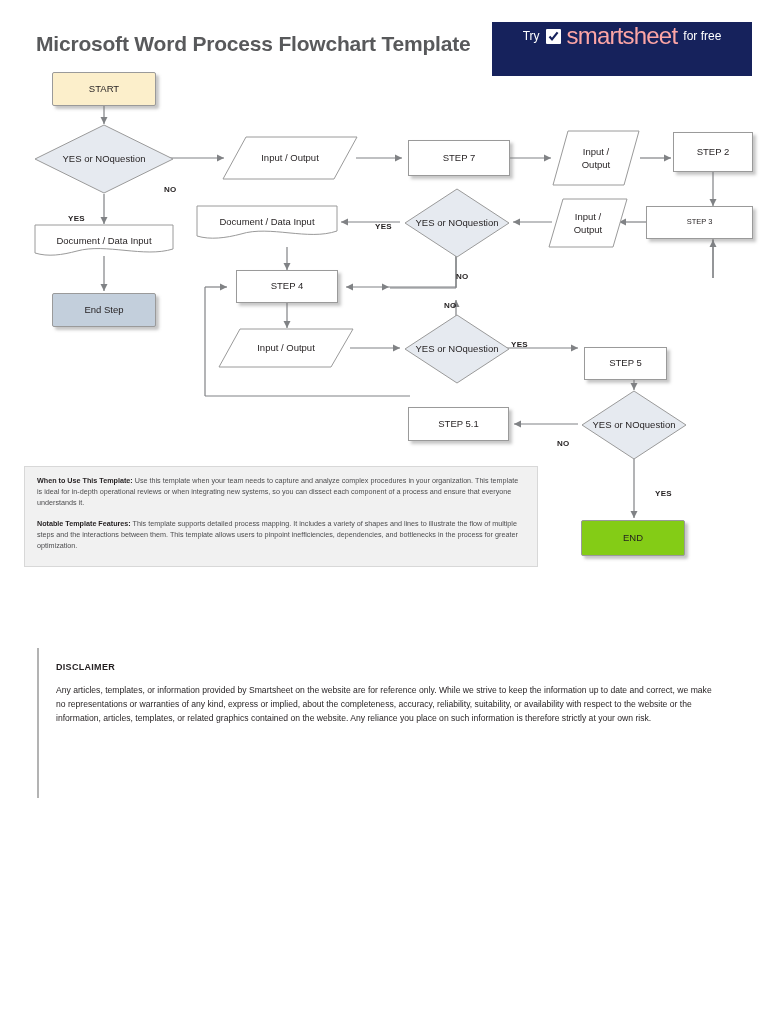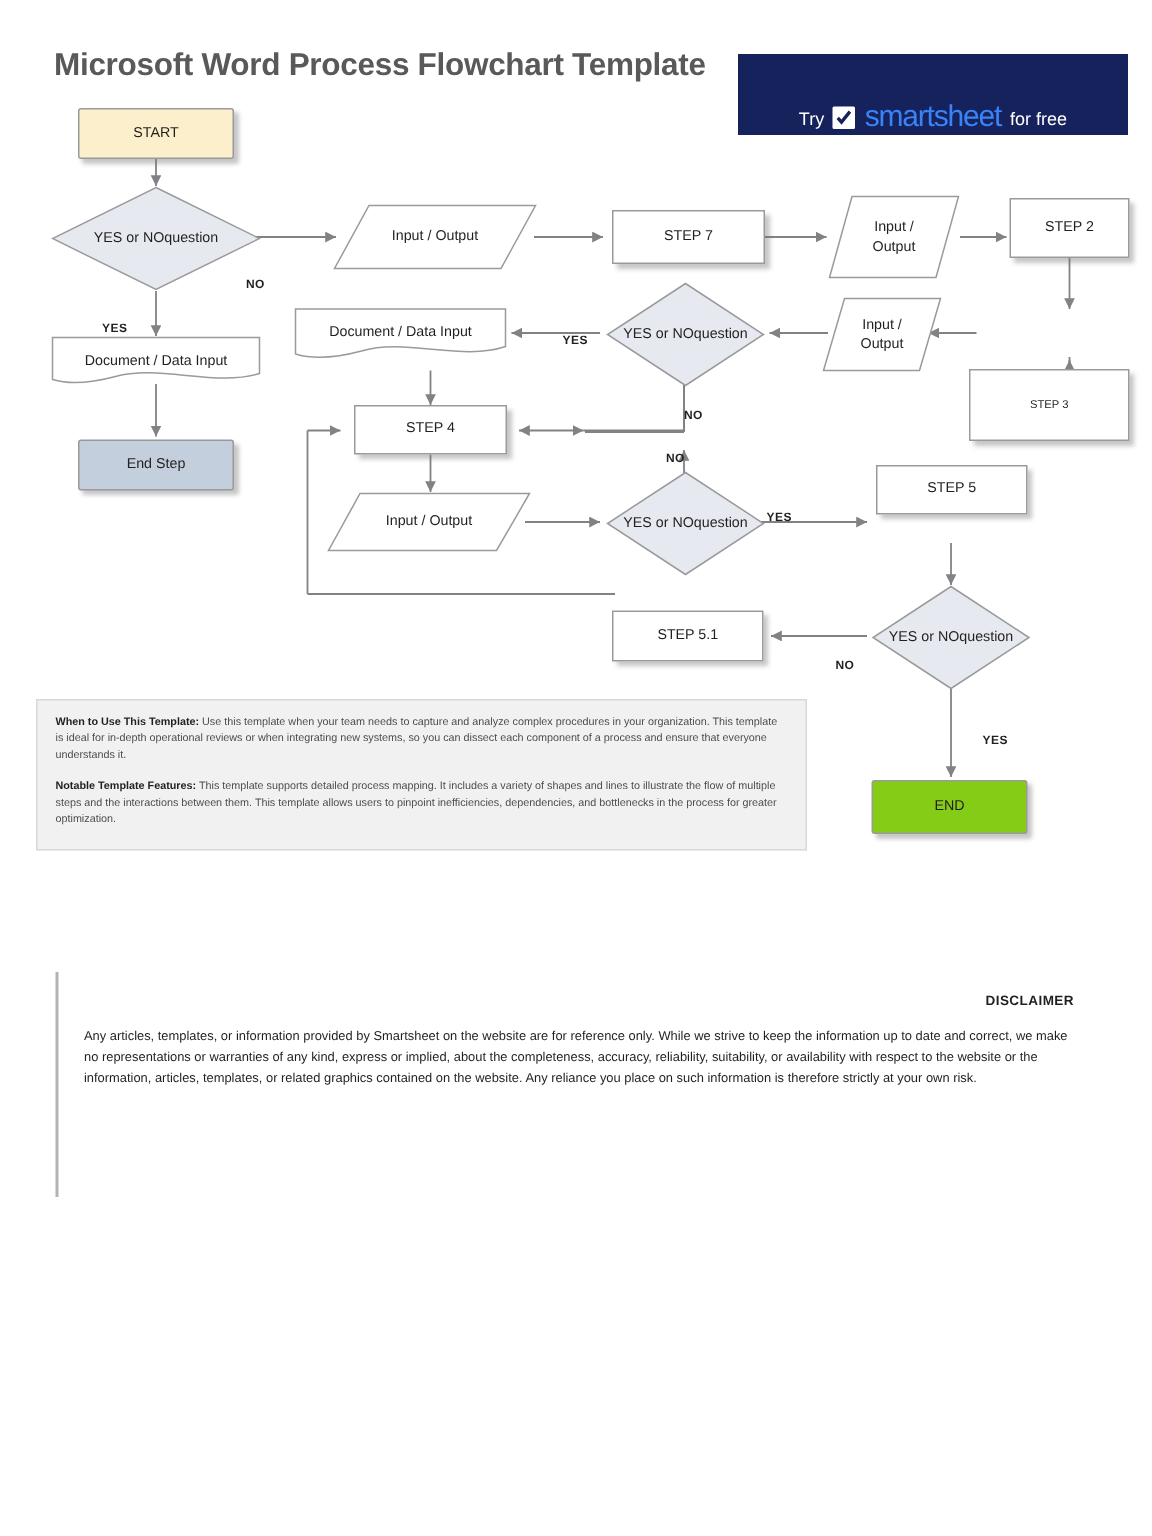--- a/index.html
+++ b/index.html
@@ -11,30 +11,30 @@
   #page{position:relative;width:768px;height:1024px;}
 
   
   .title{
     position:absolute;left:36px;top:32px;
     font-size:21px;font-weight:bold;color:#58595b;
     letter-spacing:-0.2px;white-space:nowrap;
   }
   .brand-banner{
     position:absolute;left:492px;top:22px;width:260px;height:54px;
-    background:#16225c;display:flex;align-items:flex-end;justify-content:center;margin-top:14px;
+    background:#16225c;display:flex;align-items:flex-start;justify-content:center;
   }
   .brand-inner{display:flex;align-items:center;gap:6px;}
   .brand-try{color:#ffffff;font-size:12px;}
   .brand-mark{
     width:15px;height:15px;background:#ffffff;border-radius:1px;
     display:flex;align-items:center;justify-content:center;
   }
   .brand-mark svg{display:block;}
-  .brand-name{color:#3b82f6;font-size:20px;letter-spacing:-0.8px;}
+  .brand-name{color:#fca5a5;font-size:24px;letter-spacing:-0.8px;}
   .brand-free{color:#ffffff;font-size:12px;}
 
   
   #flow{position:absolute;left:0;top:0;width:768px;height:600px;}
   #wires{position:absolute;left:0;top:0;width:768px;height:600px;}
 
   .node{position:absolute;box-sizing:border-box;
     display:flex;align-items:center;justify-content:center;text-align:center;
     font-size:9.5px;color:#231f20;line-height:1.35;
   }
@@ -77,21 +77,21 @@
     position:absolute;left:24px;top:466px;width:514px;height:101px;
     background:#f1f1f1;border:1px solid #d8d8d8;box-sizing:border-box;
     padding:9px 12px 0 12px;
   }
   .infobox p{margin:0 0 11px 0;font-size:7.2px;line-height:1.5;color:#4d4d4f;}
   .infobox b{color:#231f20;}
 
   
   .disc-rule{position:absolute;left:37px;top:648px;width:2px;height:150px;background:#b3b3b3;}
   .disc-title{
-    position:absolute;left:56px;top:662px;width:660px;text-align:right;
+    position:absolute;left:56px;top:662px;width:660px;text-align:left;
     font-size:9px;font-weight:bold;color:#231f20;letter-spacing:0.3px;
   }
   .disc-body{
     position:absolute;left:56px;top:684px;width:662px;
     font-size:8.6px;line-height:1.62;color:#231f20;text-align:left;
   }
 </style>
 </head>
 <body>
 
@@ -228,21 +228,21 @@
       <div class="para-label" style="flex-direction:column;">
         <span>Input /</span>
         <span>Output</span>
       </div>
     </div>
 
     <div class="node rect" style="left:673px;top:132px;width:80px;height:40px;">
       <span>STEP 2</span>
     </div>
 
-    <div class="node rect" style="left:646px;top:206px;width:107px;height:48px;font-size:7.5px;margin-top:40px;">
+    <div class="node rect" style="left:646px;top:206px;width:107px;height:33px;font-size:7.5px;">
       <span>STEP 3</span>
     </div>
 
     <div class="para-wrap" style="left:548px;top:198px;width:80px;height:50px;">
       <svg width="80" height="50">
           <polygon points="15,1 79,1 65,49 1,49" fill="#ffffff" stroke="#9a9a9a" stroke-width="1"></polygon>
         </svg>
       <div class="para-label" style="flex-direction:column;">
         <span>Input /</span>
         <span>Output</span>
@@ -284,21 +284,21 @@
     <div class="diamond-wrap" style="left:404px;top:314px;width:106px;height:70px;">
       <svg width="106" height="70">
           <polygon points="53,1 105,35 53,69 1,35" fill="#e6eaf0" stroke="#9a9a9a" stroke-width="1"></polygon>
         </svg>
       <div class="diamond-label">
         <span>YES or NO</span>
         <span>question</span>
       </div>
     </div>
 
-    <div class="node rect" style="left:584px;top:310px;width:101px;height:33px;">
+    <div class="node rect" style="left:584px;top:347px;width:83px;height:33px;">
       <span>STEP 5</span>
     </div>
 
     <div class="node rect" style="left:408px;top:407px;width:101px;height:34px;">
       <span>STEP 5.1</span>
     </div>
 
     <div class="diamond-wrap" style="left:581px;top:390px;width:106px;height:70px;">
       <svg width="106" height="70">
           <polygon points="53,1 105,35 53,69 1,35" fill="#e6eaf0" stroke="#9a9a9a" stroke-width="1"></polygon>

